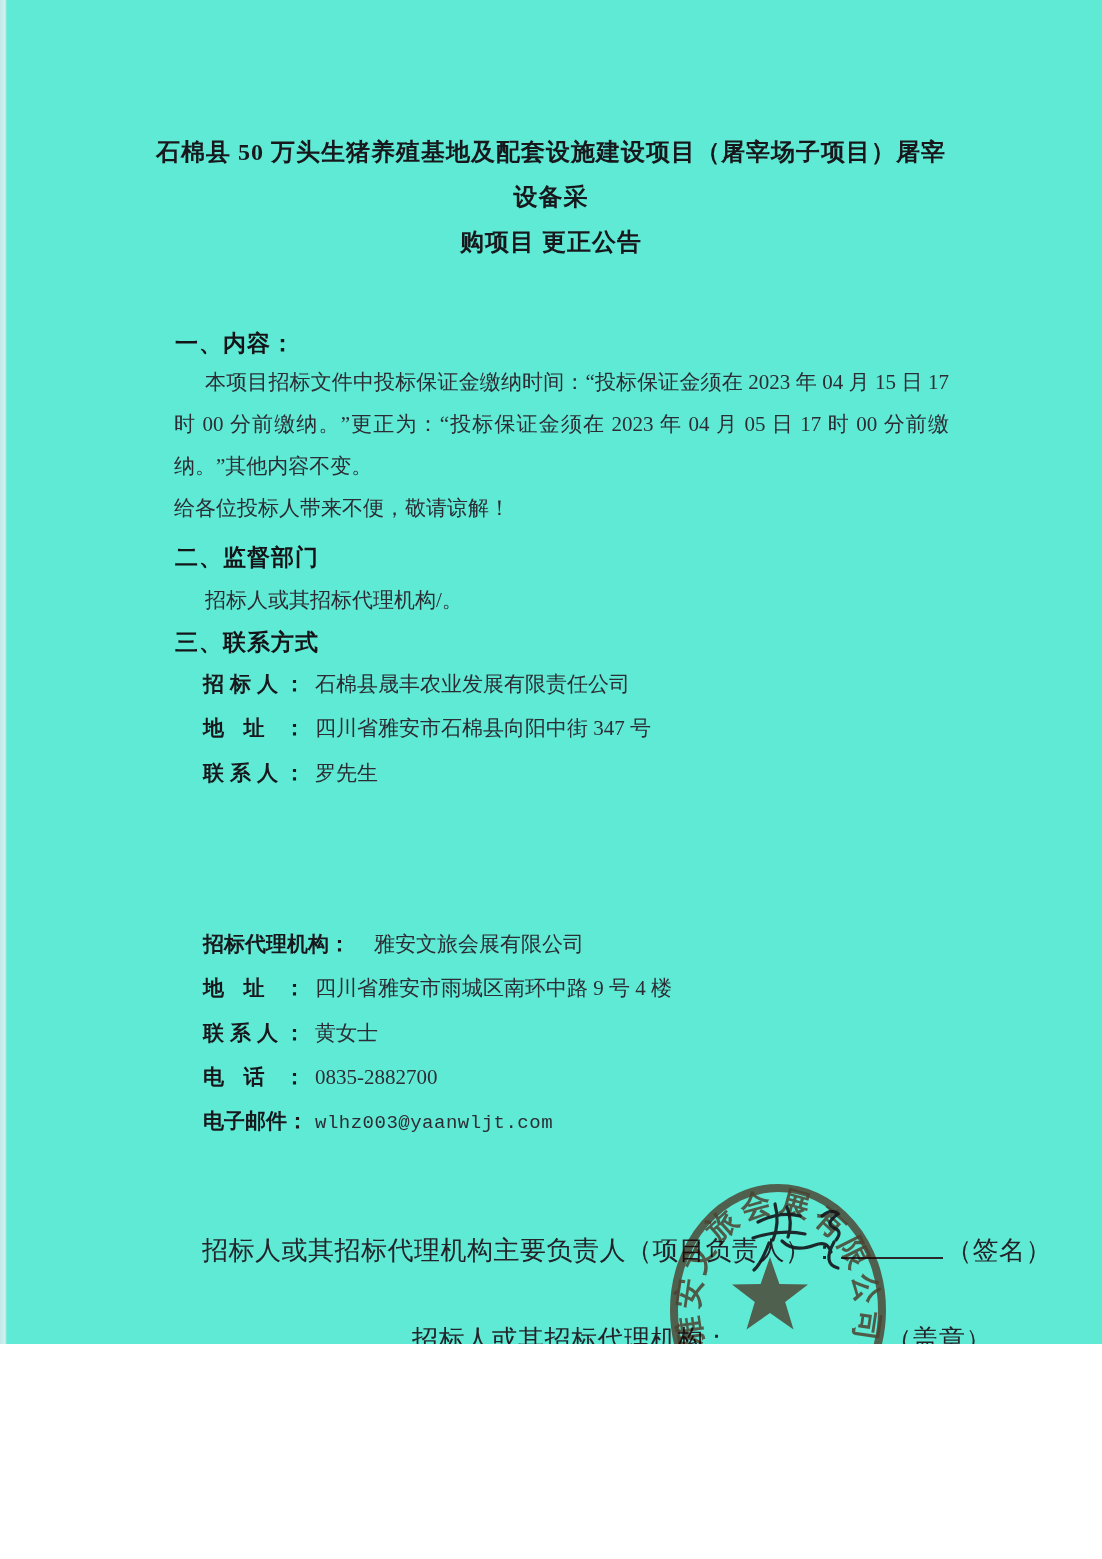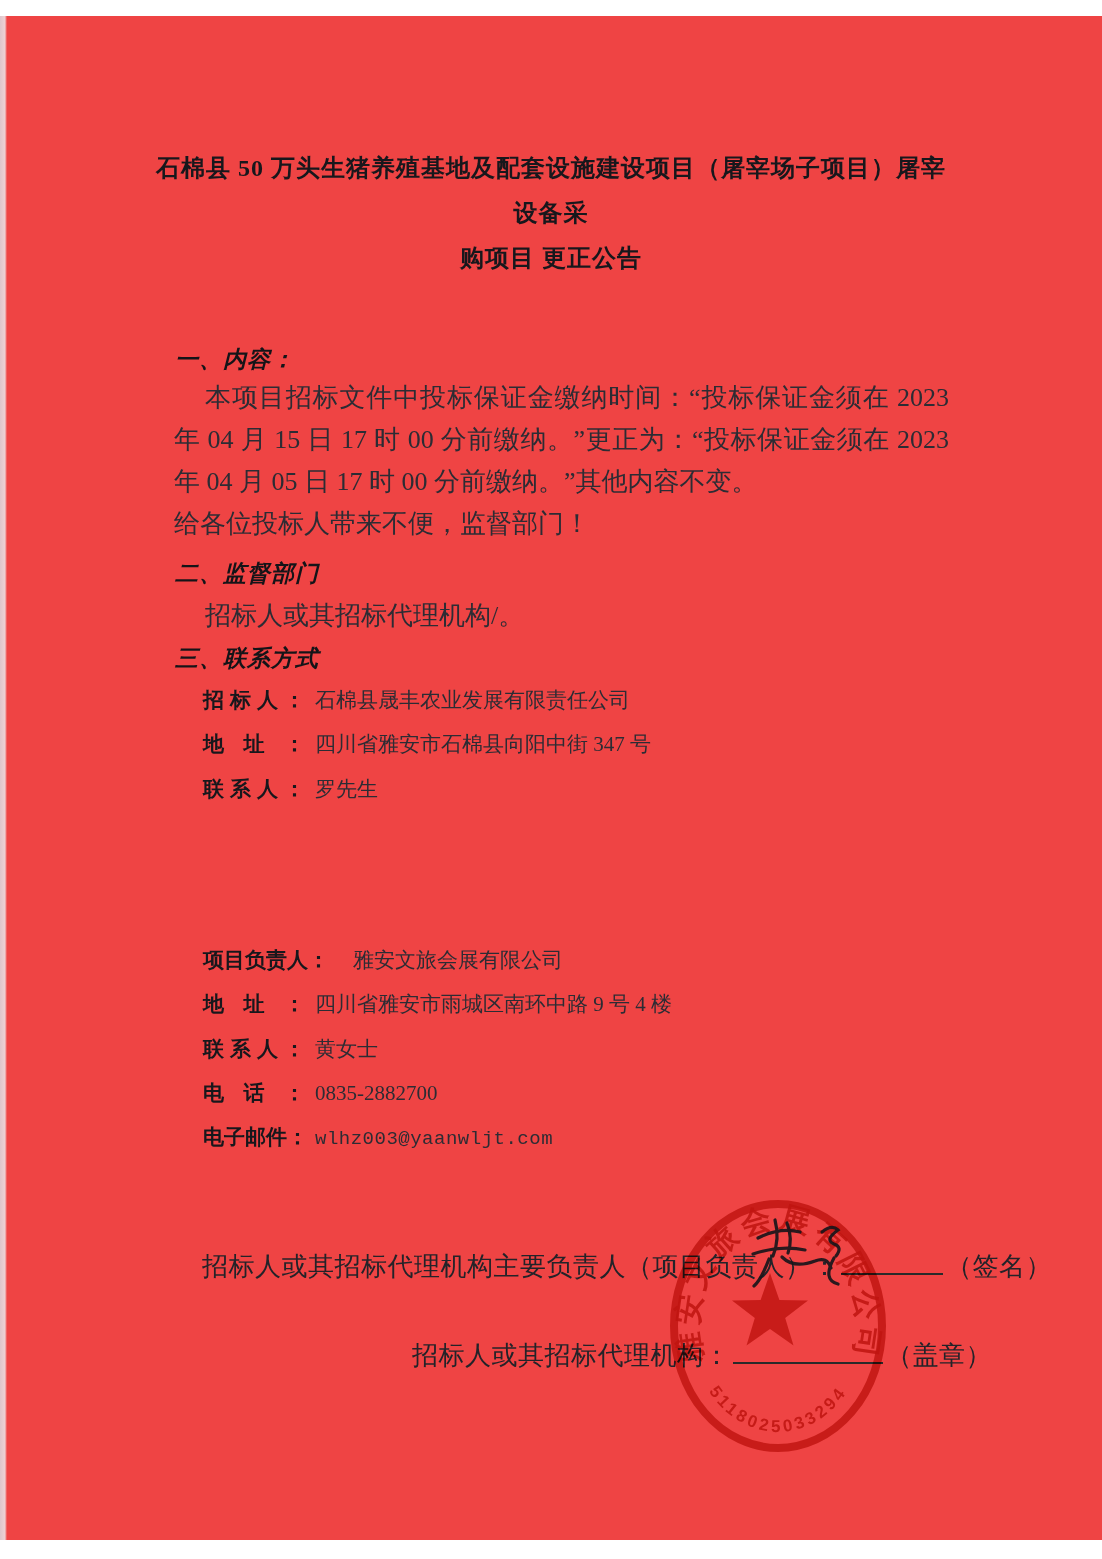--- a/index.html
+++ b/index.html
@@ -1,21 +1,21 @@
 <!DOCTYPE html>
 <html><head>
 <meta charset="utf-8">
 <style>
   * { margin:0; padding:0; box-sizing:border-box; }
   html,body { background:#ffffff; }
   .page {
     position:relative;
-    width:1102px; height:1524px;
-    margin:16px auto;
-    background:#ef4444;
+    width:1102px; height:1344px;
+    margin:0 auto;
+    background:#5eead4;
     font-family:"Liberation Serif", serif;
     color:#2a2a31;
     overflow:hidden;
   }
   .scan-edge {
     position:absolute; left:0; top:0; width:7px; height:100%;
     background:linear-gradient(90deg,#d9e6ee, #eef4f8 70%, rgba(255,255,255,0));
     opacity:.8;
   }
   
@@ -31,28 +31,27 @@
     text-align:center;
     font-weight:700; font-size:22px; line-height:34px;
     color:#17171c; letter-spacing:1px;
   }
   
   .h-section {
     position:absolute; left:175px;
     font-family:"Liberation Sans", sans-serif;
     font-weight:700; font-size:23px; color:#141418;
     letter-spacing:1px;
-    font-style:italic;
   }
   .h1 { top:328px; }
   .h2 { top:542px; }
   .h3 { top:627px; }
   .para {
     position:absolute; left:174px; width:775px;
-    font-size:26px; line-height:42px; color:#2c2c34;
+    font-size:21px; line-height:42px; color:#2c2c34;
     text-align:justify;
   }
   .para-content { top:361px; text-indent:31px; }
   .para-apology { top:487px; }
   .para-supervision { top:579px; left:205px; width:744px; }
   
   .contact-block { position:absolute; left:203px; width:760px; }
   .contact-tenderer { top:662px; }
   .contact-agency   { top:922px; }
   .c-row { line-height:43.3px; font-size:21px; white-space:nowrap; }
@@ -89,42 +88,42 @@
 <div class="page">
   <div class="scan-edge"></div>
 
   <div class="title-block">
     <div>石棉县 50 万头生猪养殖基地及配套设施建设项目（屠宰场子项目）屠宰设备采</div>
     <div>购项目 更正公告</div>
   </div>
 
   <div class="h-section h1">一、内容：</div>
   <div class="para para-content">本项目招标文件中投标保证金缴纳时间：“投标保证金须在 2023 年 04 月 15 日 17 时 00 分前缴纳。”更正为：“投标保证金须在 2023 年 04 月 05 日 17 时 00 分前缴纳。”其他内容不变。</div>
-  <div class="para para-apology">给各位投标人带来不便，监督部门！</div>
+  <div class="para para-apology">给各位投标人带来不便，敬请谅解！</div>
 
   <div class="h-section h2">二、监督部门</div>
   <div class="para para-supervision">招标人或其招标代理机构/。</div>
 
   <div class="h-section h3">三、联系方式</div>
 
   <div class="contact-block contact-tenderer">
     <div class="c-row">
       <span class="lbl">招标人：</span><span class="val">石棉县晟丰农业发展有限责任公司</span>
     </div>
     <div class="c-row">
       <span class="lbl">地址：</span><span class="val">四川省雅安市石棉县向阳中街 347 号</span>
     </div>
     <div class="c-row">
       <span class="lbl">联系人：</span><span class="val">罗先生</span>
     </div>
   </div>
 
   <div class="contact-block contact-agency">
     <div class="c-row">
-      <span class="lbl wide">项目负责人：</span><span class="val">雅安文旅会展有限公司</span>
+      <span class="lbl wide">招标代理机构：</span><span class="val">雅安文旅会展有限公司</span>
     </div>
     <div class="c-row">
       <span class="lbl">地址：</span><span class="val">四川省雅安市雨城区南环中路 9 号 4 楼</span>
     </div>
     <div class="c-row">
       <span class="lbl">联系人：</span><span class="val">黄女士</span>
     </div>
     <div class="c-row">
       <span class="lbl">电话：</span><span class="val">0835-2882700</span>
     </div>

